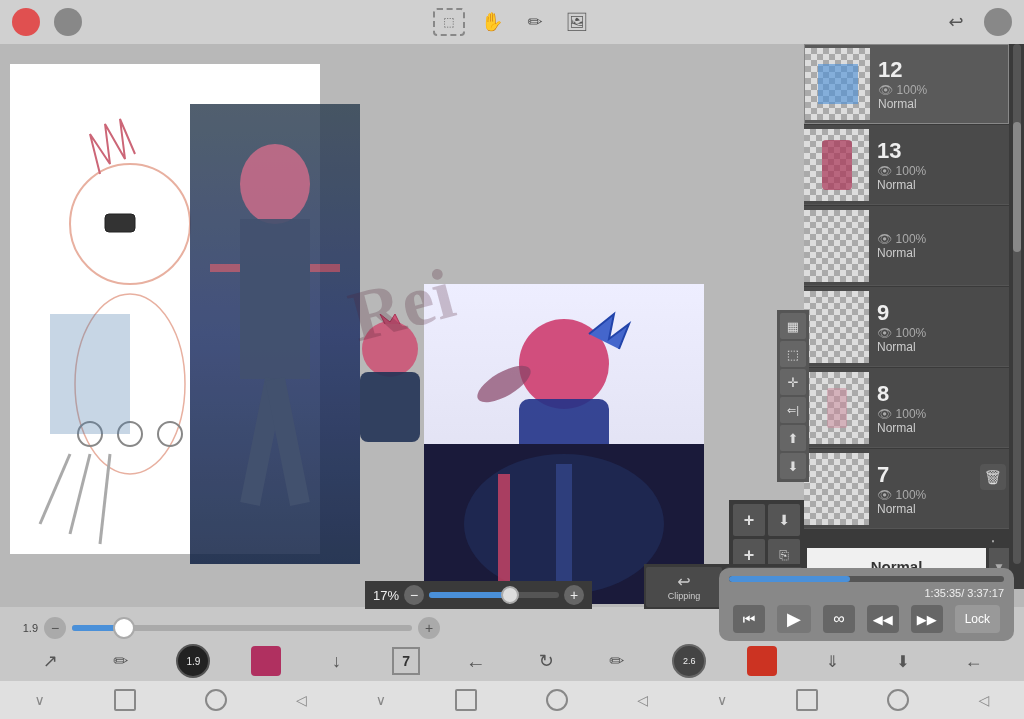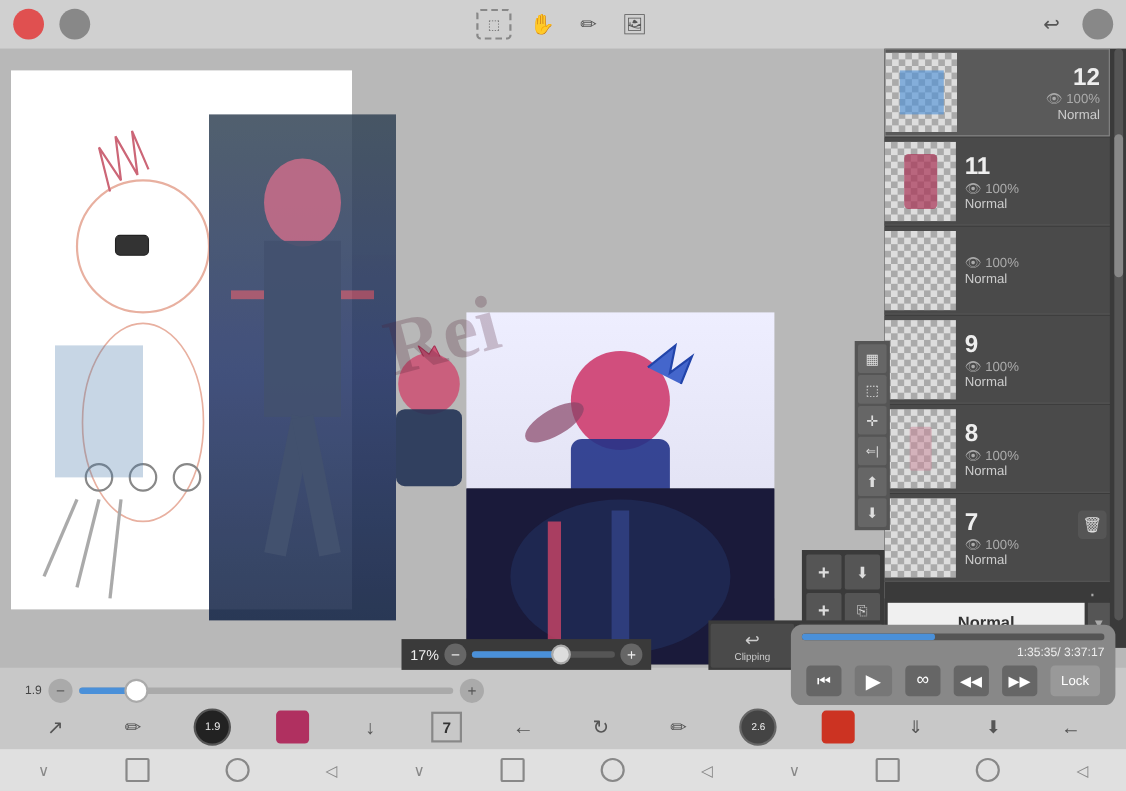--- a/index.html
+++ b/index.html
@@ -75,21 +75,20 @@
       align-items: center;
       height: 85px;
       border-bottom: 1px solid #555;
       background: #4a4a4a;
       margin-bottom: 2px;
       cursor: pointer;
     }
     .layer-item.active {
       background: #5a5a5a;
       border: 1px solid #888;
-      text-align: right;
     }
     .layer-thumb {
       width: 70px; height: 75px;
       background: repeating-conic-gradient(#aaa 0% 25%, #ddd 0% 50%) 0 0 / 14px 14px;
       flex-shrink: 0;
       overflow: hidden;
       display: flex; align-items: center; justify-content: center;
     }
   </style>
 </head>
@@ -199,21 +198,21 @@
         <div style="font-size:12px; color:#aaa;">👁 <span>100%</span></div>
         <div style="font-size:12px; color:#ccc;">Normal</div>
       </div>
     </div>
 
     <div class="layer-item" style="display:flex; align-items:center; height:80px; border-bottom:1px solid #555; background:#4a4a4a; margin-bottom:1px;">
       <div class="layer-thumb" style="width:65px; height:72px; background: repeating-conic-gradient(#aaa 0% 25%, #ddd 0% 50%) 0 0/12px 12px; flex-shrink:0; display:flex; align-items:center; justify-content:center;">
         <div style="width:30px;height:50px;background:#aa3355;opacity:0.7;border-radius:4px;"></div>
       </div>
       <div style="flex:1; padding:4px 8px;">
-        <div style="font-size:22px; font-weight:bold; color:#eee;">11</div>
+        <div style="font-size:22px; font-weight:bold; color:#eee;">13</div>
         <div style="font-size:12px; color:#aaa;">👁 <span>100%</span></div>
         <div style="font-size:12px; color:#ccc;">Normal</div>
       </div>
     </div>
 
     <div class="layer-item" style="display:flex; align-items:center; height:80px; border-bottom:1px solid #555; background:#4a4a4a; margin-bottom:1px;">
       <div class="layer-thumb" style="width:65px; height:72px; background: repeating-conic-gradient(#aaa 0% 25%, #ddd 0% 50%) 0 0/12px 12px; flex-shrink:0;"></div>
       <div style="flex:1; padding:4px 8px;">
         <div style="font-size:12px; color:#aaa;">👁 <span>100%</span></div>
         <div style="font-size:12px; color:#ccc;">Normal</div>

